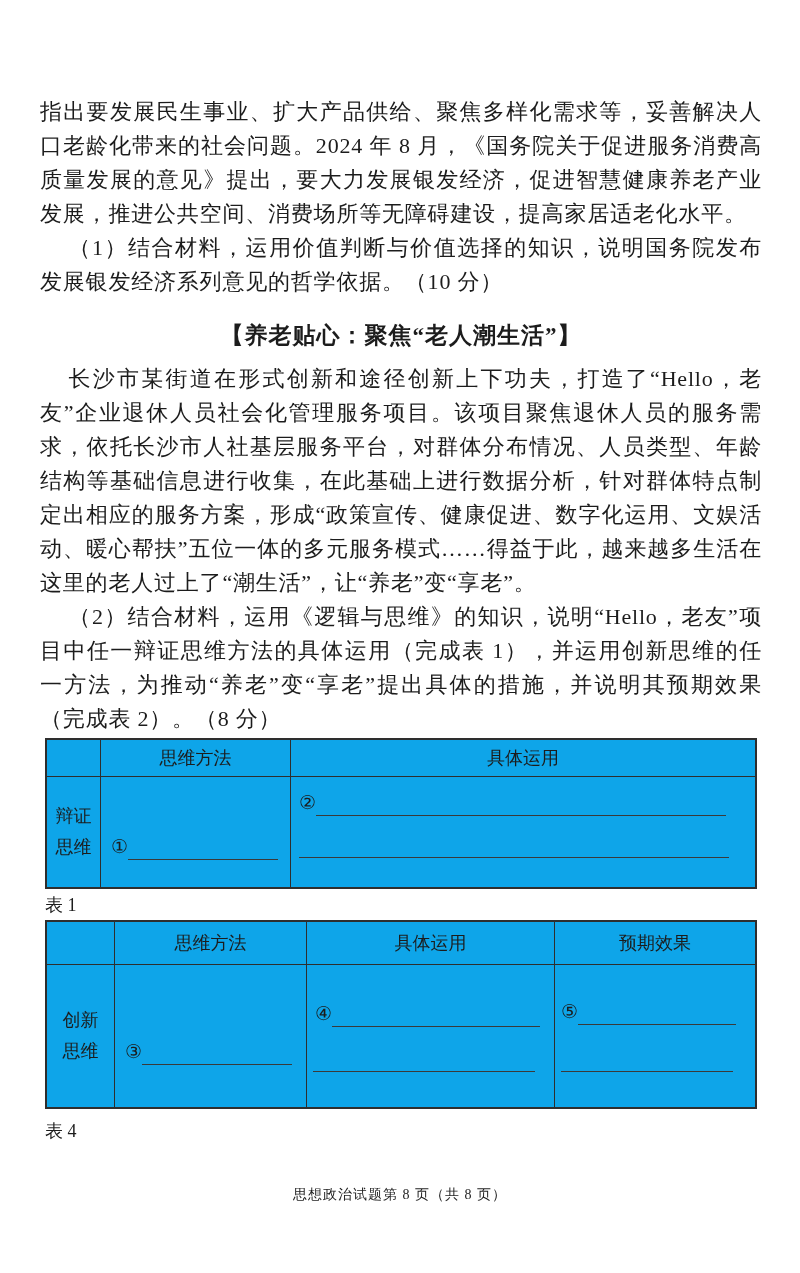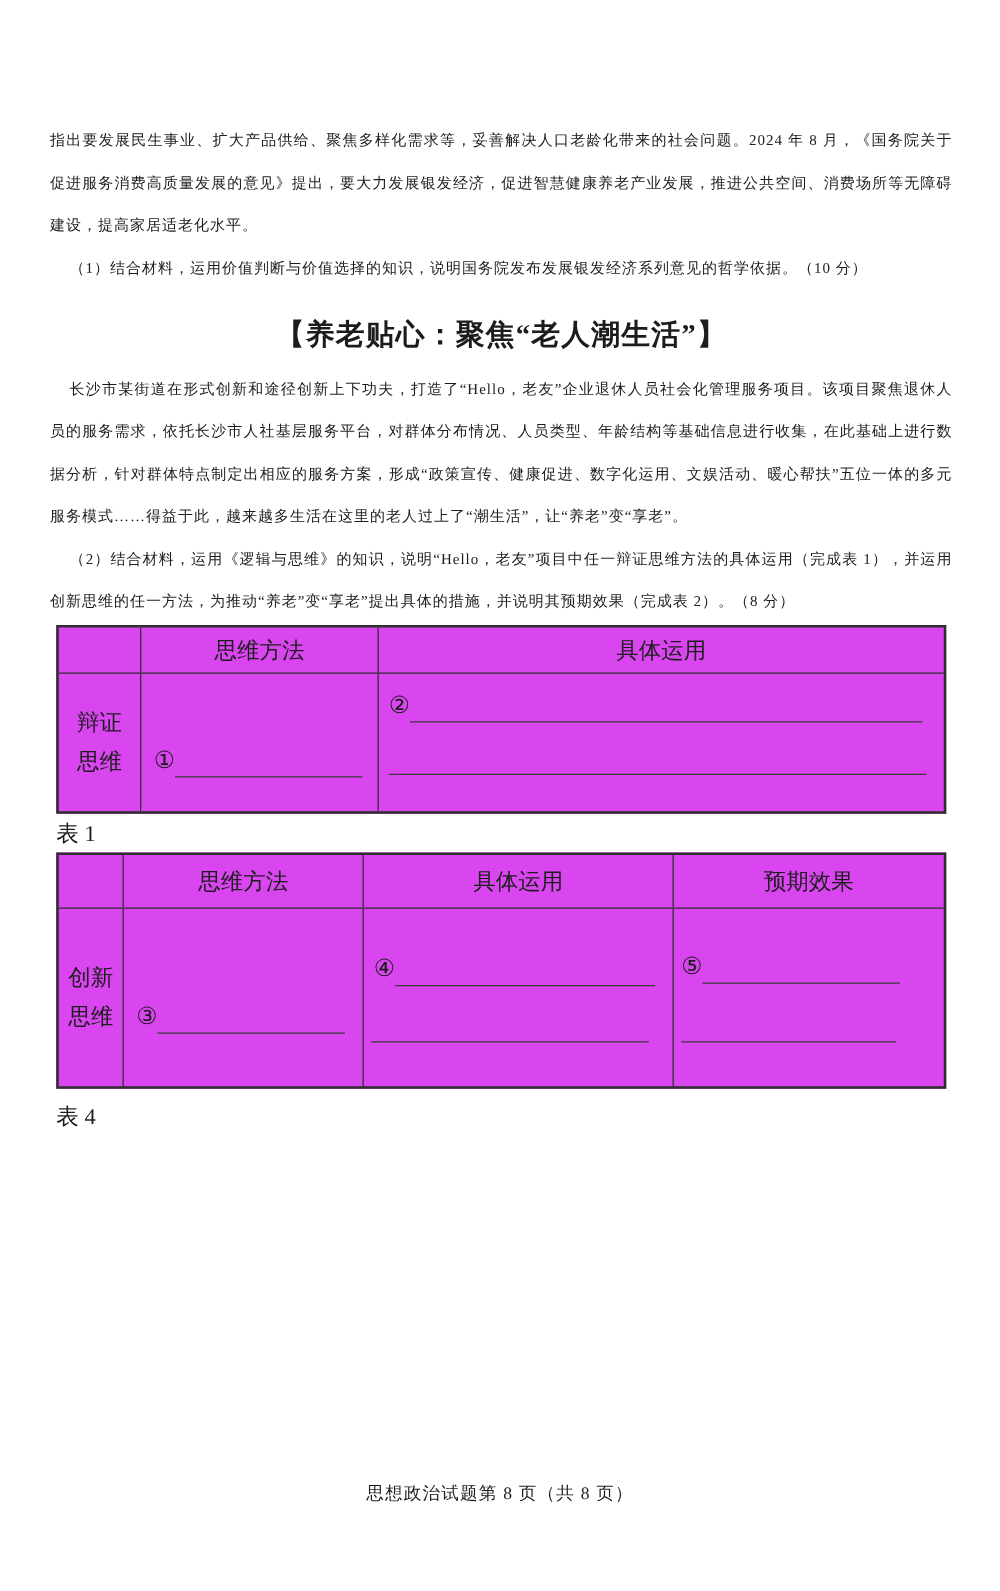--- a/index.html
+++ b/index.html
@@ -9,40 +9,40 @@
     width: 800px;
     height: 1273px;
     margin: 0 auto;
     background: #ffffff;
     color: #1c1c1c;
     font-family: "Liberation Serif", "DejaVu Serif", serif;
     overflow: hidden;
     padding: 95px 38px 0 40px;
   }
   .para {
-    font-size: 12px;
+    font-size: 22px;
     line-height: 34px;
     text-align: justify;
     letter-spacing: 0.8px;
   }
   .indent { text-indent: 1.3em; }
   .heading {
     margin-top: 20px;
     font-size: 23px;
     font-weight: bold;
     line-height: 34px;
     text-align: center;
     letter-spacing: 1px;
   }
   .material { margin-top: 9px; }
   .tbl {
     width: 712px;
     margin-left: 5px;
     border: 2px solid #2e2e2e;
-    background: #d946ef;
+    background: #0ea5e9;
   }
   .tbl1 { margin-top: 2px; }
   .tbl2 { margin-top: 4px; }
   .trow { display: flex; }
   .thead { border-bottom: 1.6px solid #2e2e2e; }
   .cell {
     position: relative;
     border-right: 1.6px solid #2e2e2e;
     flex-shrink: 0;
   }
@@ -51,23 +51,23 @@
     font-size: 18px;
     text-align: center;
     display: flex;
     align-items: center;
     justify-content: center;
   }
   .tbl1 .thead .cell { height: 36px; }
   .tbl2 .thead .cell { height: 42px; }
   .tbl1 .tbody .cell { height: 110px; }
   .tbl2 .tbody .cell { height: 142px; }
-  .t1c0 { width: 66px; }
+  .t1c0 { width: 54px; }
   .t1c1 { width: 190px; }
-  .t2c0 { width: 52px; }
+  .t2c0 { width: 68px; }
   .t2c1 { width: 192px; }
   .t2c2 { width: 248px; }
   .rowlabel {
     display: flex;
     flex-direction: column;
     align-items: center;
     justify-content: center;
     font-size: 18px;
     line-height: 31px;
   }

